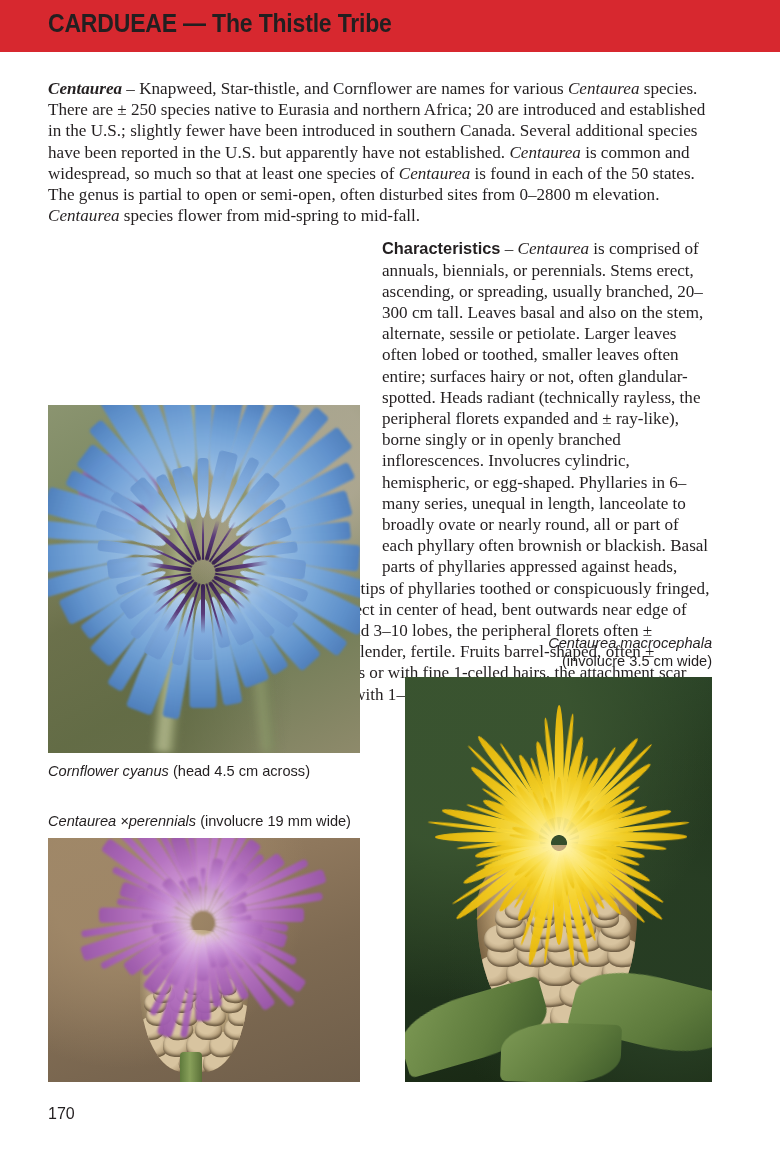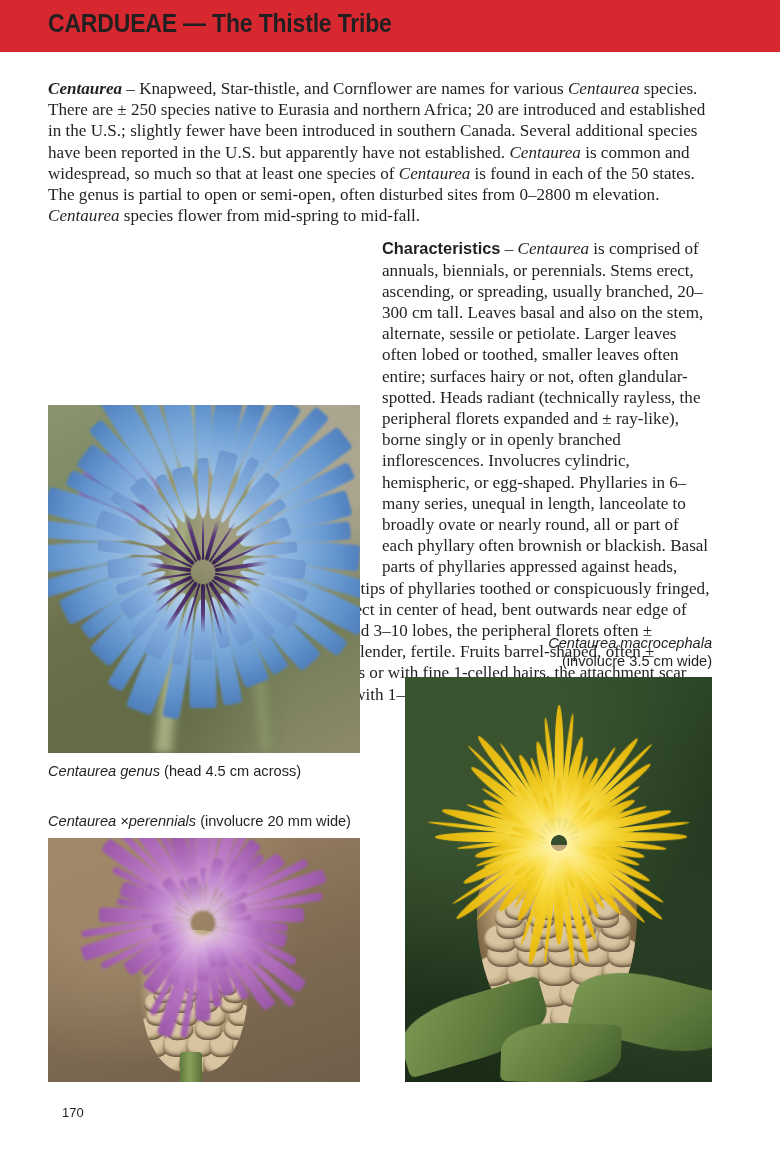--- a/index.html
+++ b/index.html
@@ -195,23 +195,22 @@
   #caption-moncktonii { left: 48px; top: 812px; }
   #caption-macrocephala {
     left: 412px; top: 634px; width: 300px; text-align: right;
   }
 
   
   .folio {
     position: absolute;
     left: 48px; top: 1105px;
     font-family: "Liberation Sans", "DejaVu Sans", sans-serif;
-    font-size: 13px;
+    font-size: 16px;
     color: #231f20;
-    margin-left: 14px;
   }
 </style>
 </head>
 <body>
 
 <div class="header-band"></div>
 <div class="header-title">CARDUEAE — The Thistle Tribe</div>
 
 <div class="page-body">
 
@@ -309,25 +308,25 @@
       <div class="fil" style="width: 3.92358px; height: 54.4009px; background: linear-gradient(rgb(56, 32, 79) 0%, rgb(91, 59, 123) 60%, rgba(150, 120, 180, 0) 100%); transform: translate(-50%, 0px) rotate(261.818deg) translateY(6px); transform-origin: 50% -6px; filter: blur(0.4px); opacity: 1;"></div>
       <div class="fil" style="width: 2.08613px; height: 46.1756px; background: linear-gradient(rgb(56, 32, 79) 0%, rgb(91, 59, 123) 60%, rgba(150, 120, 180, 0) 100%); transform: translate(-50%, 0px) rotate(278.182deg) translateY(6px); transform-origin: 50% -6px; filter: blur(0.4px); opacity: 1;"></div>
       <div class="fil" style="width: 3.90361px; height: 41.1488px; background: linear-gradient(rgb(56, 32, 79) 0%, rgb(91, 59, 123) 60%, rgba(150, 120, 180, 0) 100%); transform: translate(-50%, 0px) rotate(294.545deg) translateY(6px); transform-origin: 50% -6px; filter: blur(0.4px); opacity: 1;"></div>
       <div class="fil" style="width: 2.10719px; height: 43.5245px; background: linear-gradient(rgb(56, 32, 79) 0%, rgb(91, 59, 123) 60%, rgba(150, 120, 180, 0) 100%); transform: translate(-50%, 0px) rotate(310.909deg) translateY(6px); transform-origin: 50% -6px; filter: blur(0.4px); opacity: 1;"></div>
       <div class="fil" style="width: 3.88146px; height: 51.3159px; background: linear-gradient(rgb(56, 32, 79) 0%, rgb(91, 59, 123) 60%, rgba(150, 120, 180, 0) 100%); transform: translate(-50%, 0px) rotate(327.273deg) translateY(6px); transform-origin: 50% -6px; filter: blur(0.4px); opacity: 1;"></div>
       <div class="fil" style="width: 2.13042px; height: 58.0067px; background: linear-gradient(rgb(56, 32, 79) 0%, rgb(91, 59, 123) 60%, rgba(150, 120, 180, 0) 100%); transform: translate(-50%, 0px) rotate(343.636deg) translateY(6px); transform-origin: 50% -6px; filter: blur(0.4px); opacity: 1;"></div>
     </div>
 </div>
 
 <div class="caption" id="caption-cyanus">
-  <span class="it">Centaurea genus</span><span> (head 4.5 cm across)</span>
+  <span class="it">Cornflower cyanus</span><span> (head 4.5 cm across)</span>
 </div>
 
 <div class="caption" id="caption-moncktonii">
-  <span class="it">Centaurea ×perennials</span><span> (involucre 20 mm wide)</span>
+  <span class="it">Centaurea ×perennials</span><span> (involucre 19 mm wide)</span>
 </div>
 
 <div class="photo" id="photo-moncktonii">
   <div class="layer invol" id="moncktonii-invol">
       <div class="scale" style="width: 30px; height: 26px; left: -9.6px; top: 118.76px; transform: rotate(0deg);"></div>
       <div class="scale" style="width: 30px; height: 26px; left: 14.7px; top: 118.76px; transform: rotate(5.8903deg);"></div>
       <div class="scale" style="width: 30px; height: 26px; left: 39px; top: 118.76px; transform: rotate(6.36508deg);"></div>
       <div class="scale" style="width: 30px; height: 26px; left: 63.3px; top: 118.76px; transform: rotate(0.98784deg);"></div>
       <div class="scale" style="width: 30px; height: 26px; left: 87.6px; top: 118.76px; transform: rotate(-5.29762deg);"></div>
       <div class="scale" style="width: 28.35px; height: 24.57px; left: 0.135px; top: 101.636px; transform: rotate(6.04247deg);"></div>

